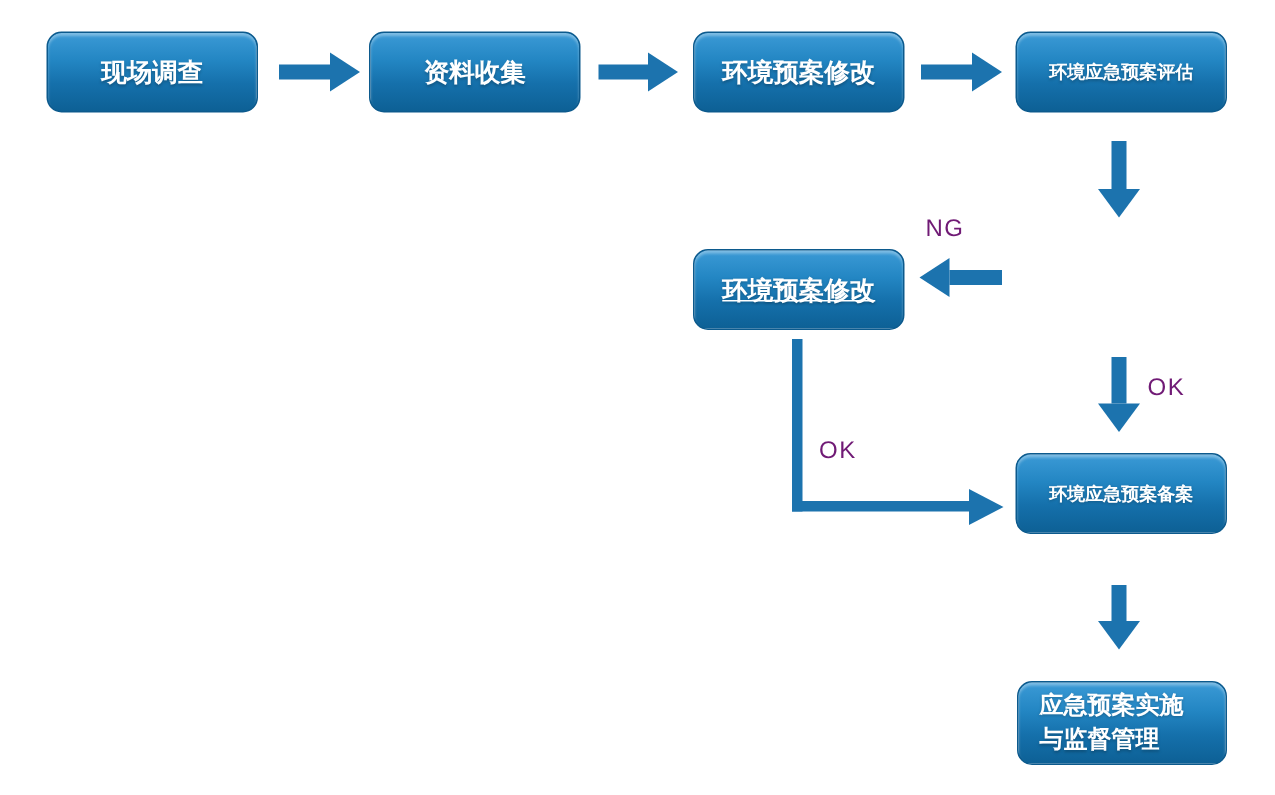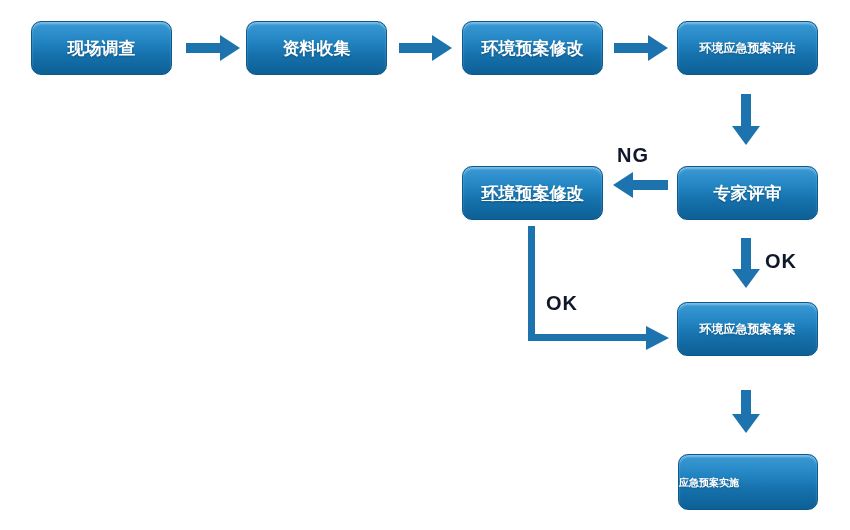--- a/index.html
+++ b/index.html
@@ -27,61 +27,62 @@
     align-items: center;
     justify-content: center;
     text-shadow: 0 1px 2px rgba(0,0,0,0.25);
     white-space: nowrap;
   }
   .node.small-text { font-size: 12px; }
   .node.two-line {
     flex-direction: column;
     align-items: flex-start;
     justify-content: center;
-    font-size: 10px;
+    padding-left: 14px;
+    font-size: 16px;
     line-height: 23px;
     height: 56px;
     width: 140px;
   }
   .shaft { position: absolute; background: #1c73ae; }
   .tri { position: absolute; width: 0; height: 0; }
   .tri.right { border-top: 13px solid transparent; border-bottom: 13px solid transparent; border-left: 20px solid #1c73ae; }
   .tri.left  { border-top: 13px solid transparent; border-bottom: 13px solid transparent; border-right: 20px solid #1c73ae; }
   .tri.down  { border-left: 14px solid transparent; border-right: 14px solid transparent; border-top: 19px solid #1c73ae; }
   .tri.right-big { border-top: 12px solid transparent; border-bottom: 12px solid transparent; border-left: 23px solid #1c73ae; }
   .edge-label {
     position: absolute;
-    color: #0f172a;
-    font-weight: bold;
-    font-size: 20px;
+    color: #701a75;
+    font-weight: normal;
+    font-size: 16px;
     letter-spacing: 1px;
   }
   .arrow-group { position: absolute; }
 </style>
 </head>
 <body>
 
 <div class="canvas">
 
   <div class="node" style="left:31px; top:21px;">现场调查</div>
 
   <div class="node" style="left:246px; top:21px;">资料收集</div>
 
   <div class="node" style="left:462px; top:21px;">环境预案修改</div>
 
   <div class="node small-text" style="left:677px; top:21px;">环境应急预案评估</div>
 
   <div class="node" style="left:462px; top:166px;text-decoration:underline;">环境预案修改</div>
 
-  <div class="node" style="left:677px; top:166px;">专家评审</div>
 
   <div class="node small-text" style="left:677px; top:302px;">环境应急预案备案</div>
 
   <div class="node two-line" style="left:678px; top:454px;">
     <span>应急预案实施</span>
+    <span>与监督管理</span>
   </div>
 
   <div class="arrow-group" style="left:186px; top:35px; width:54px; height:26px;">
     <div class="shaft" style="left:0; top:8px; width:34px; height:10px;"></div>
     <div class="tri right" style="left:34px; top:0;"></div>
   </div>
 
   <div class="arrow-group" style="left:399px; top:35px; width:53px; height:26px;">
     <div class="shaft" style="left:0; top:8px; width:33px; height:10px;"></div>
     <div class="tri right" style="left:33px; top:0;"></div>

